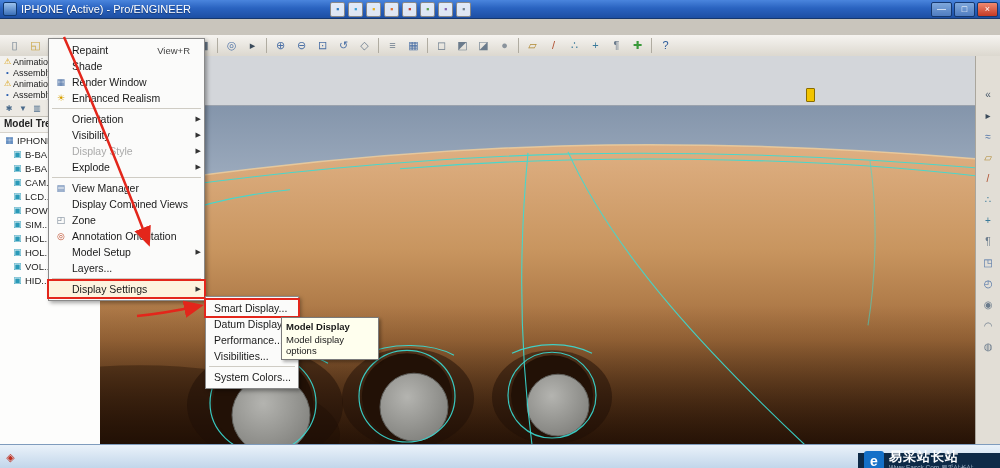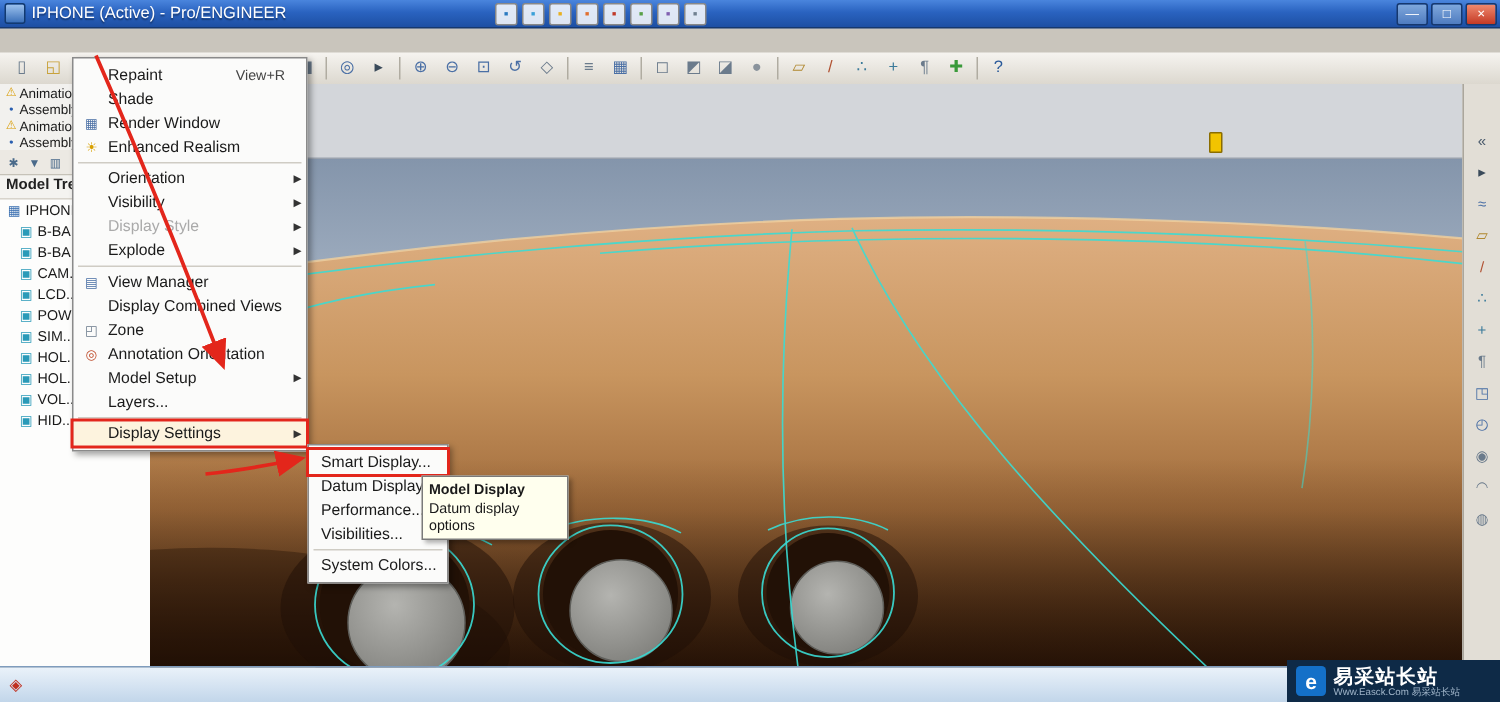--- a/index.html
+++ b/index.html
@@ -75,21 +75,21 @@
     border:1px solid transparent;border-radius:2px;}
 
   
   .statusbar{position:absolute;left:0;bottom:0;right:0;height:23px;
     background:linear-gradient(#eaf2fa,#c2d6ea);border-top:1px solid #7f9cbd;}
   .status-app-icon{position:absolute;left:3px;bottom:3px;width:15px;height:15px;font-size:11px;line-height:15px;
     text-align:center;color:#c03020;}
   .status-app-icon::before{content:"◈";}
 
   
-  .watermark{position:absolute;right:0;bottom:0;width:142px;height:28px;background:#0e2a47;z-index:15;
+  .watermark{position:absolute;right:0;bottom:0;width:142px;height:15px;background:#0e2a47;z-index:15;
     display:flex;align-items:center;color:#fff;}
   .wm-logo{width:20px;height:20px;margin:0 5px 0 6px;background:#1470c8;border-radius:3px;
     color:#fff;font-weight:bold;font-size:14px;line-height:20px;text-align:center;}
   .wm-logo::before{content:"e";}
   .wm-title{font-size:13px;font-weight:bold;letter-spacing:1px;line-height:14px;}
   .wm-sub{font-size:6.5px;color:#9fb4c8;line-height:7px;}
 
   
   .menu{position:absolute;left:48px;top:38px;width:157px;background:#fbfbfa;border:1px solid #8a8a8a;
     box-shadow:2px 2px 4px rgba(0,0,0,.35);z-index:20;padding:3px 0;font-size:10.5px;box-sizing:border-box;}
@@ -458,21 +458,21 @@
         <span>Visibilities...</span>
       </div>
     <div class="msep"></div>
     <div class="srow">
         <span>System Colors...</span>
       </div>
   </div>
 
   <div class="tooltip">
     <div class="tt-title">Model Display</div>
-    <div>Datum display options</div>
+    <div>Model display options</div>
   </div>
 
   <svg class="anno-svg">
     <defs>
       <marker id="arrR" markerWidth="9" markerHeight="8" refX="6" refY="3.5" orient="auto">
         <path d="M0,0 L8,3.5 L0,7 Z" fill="#e3261b"></path>
       </marker>
     </defs>
     <path d="M64,37 C96,110 126,185 148,242" fill="none" stroke="#e3261b" stroke-width="2.5" marker-end="url(#arrR)"></path>
     <path d="M137,316 C158,314 180,310 199,306" fill="none" stroke="#e3261b" stroke-width="2.5" marker-end="url(#arrR)"></path>

